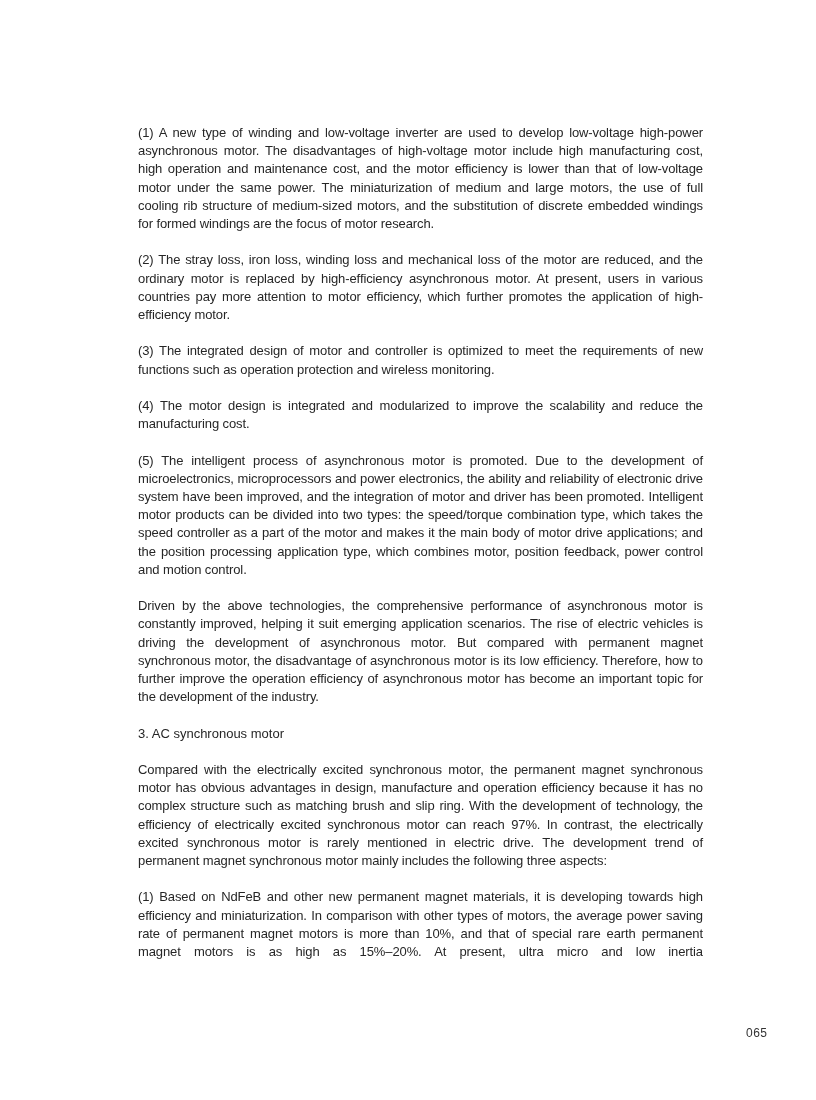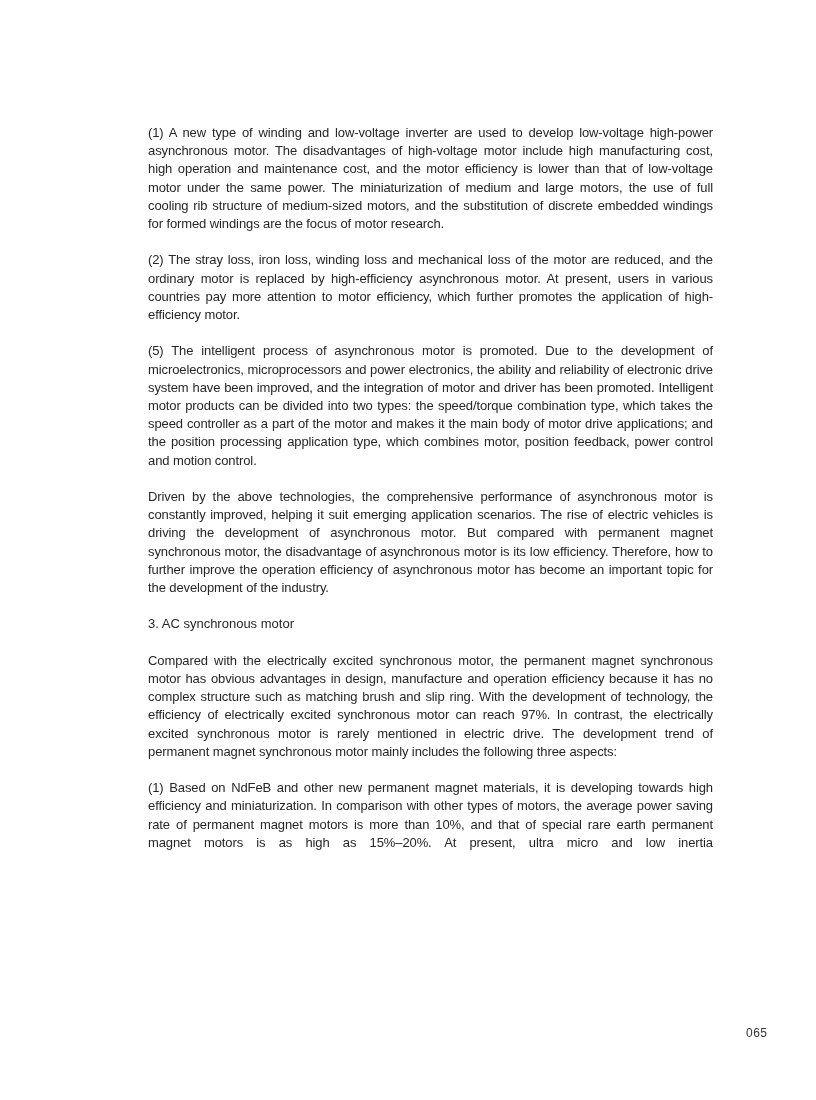--- a/index.html
+++ b/index.html
@@ -10,21 +10,21 @@
     body {
       width: 816px;
       height: 1100px;
       position: relative;
       overflow: hidden;
       font-family: "Liberation Sans", sans-serif;
       color: #262626;
     }
     .page-content {
       position: absolute;
-      left: 148px;
+      left: 138px;
       top: 124px;
       width: 565px;
     }
     .para {
       font-size: 13px;
       line-height: 18.2px;
       text-align: justify;
       margin: 0 0 18.2px 0;
       letter-spacing: -0.1px;
       word-spacing: 0px;
@@ -43,20 +43,22 @@
       letter-spacing: 0.5px;
       text-align: center;
     }
   </style>
 </head>
 <body>
 
 <div class="page-content">
   <p class="para">(1)  A new type of winding and low-voltage inverter are used to develop low-voltage high-power asynchronous motor. The disadvantages of high-voltage motor include high manufacturing cost, high operation and maintenance cost, and the motor efficiency is lower than that of low-voltage motor under the same power. The miniaturization of medium and large motors, the use of full cooling rib structure of medium-sized motors, and the substitution of discrete embedded windings for formed windings are the focus of motor research.</p>
   <p class="para">(2)  The stray loss, iron loss, winding loss and mechanical loss of the motor are reduced, and the ordinary motor is replaced by high-efficiency asynchronous motor. At present, users in various countries pay more attention to motor efficiency, which further promotes the application of high-efficiency motor.</p>
+  <p class="para">(3)  The integrated design of motor and controller is optimized to meet the requirements of new functions such as operation protection and wireless monitoring.</p>
+  <p class="para">(4)  The motor design is integrated and modularized to improve the scalability and reduce the manufacturing cost.</p>
   <p class="para">(5)  The intelligent process of asynchronous motor is promoted. Due to the development of microelectronics, microprocessors and power electronics, the ability and reliability of electronic drive system have been improved, and the integration of motor and driver has been promoted. Intelligent motor products can be divided into two types: the speed/torque combination type, which takes the speed controller as a part of the motor and makes it the main body of motor drive applications; and the position processing application type, which combines motor, position feedback, power control and motion control.</p>
   <p class="para">Driven by the above technologies, the comprehensive performance of asynchronous motor is constantly improved, helping it suit emerging application scenarios. The rise of electric vehicles is driving the development of asynchronous motor. But compared with permanent magnet synchronous motor, the disadvantage of asynchronous motor is its low efficiency. Therefore, how to further improve the operation efficiency of asynchronous motor has become an important topic for the development of the industry.</p>
   <h3 class="heading" style="font-weight: normal;">3.  AC synchronous motor</h3>
   <p class="para">Compared with the electrically excited synchronous motor, the permanent magnet synchronous motor has obvious advantages in design, manufacture and operation efficiency because it has no complex structure such as matching brush and slip ring. With the development of technology, the efficiency of electrically excited synchronous motor can reach 97%. In contrast, the electrically excited synchronous motor is rarely mentioned in electric drive. The development trend of permanent magnet synchronous motor mainly includes the following three aspects:</p>
   <p class="para" style="text-align-last: justify;">(1)  Based on NdFeB and other new permanent magnet materials, it is developing towards high efficiency and miniaturization. In comparison with other types of motors, the average power saving rate of permanent magnet motors is more than 10%, and that of special rare earth permanent magnet motors is as high as 15%–20%. At present, ultra micro and low inertia</p>
 </div>
 
 <div class="page-number">065</div>
 
 </body></html>

